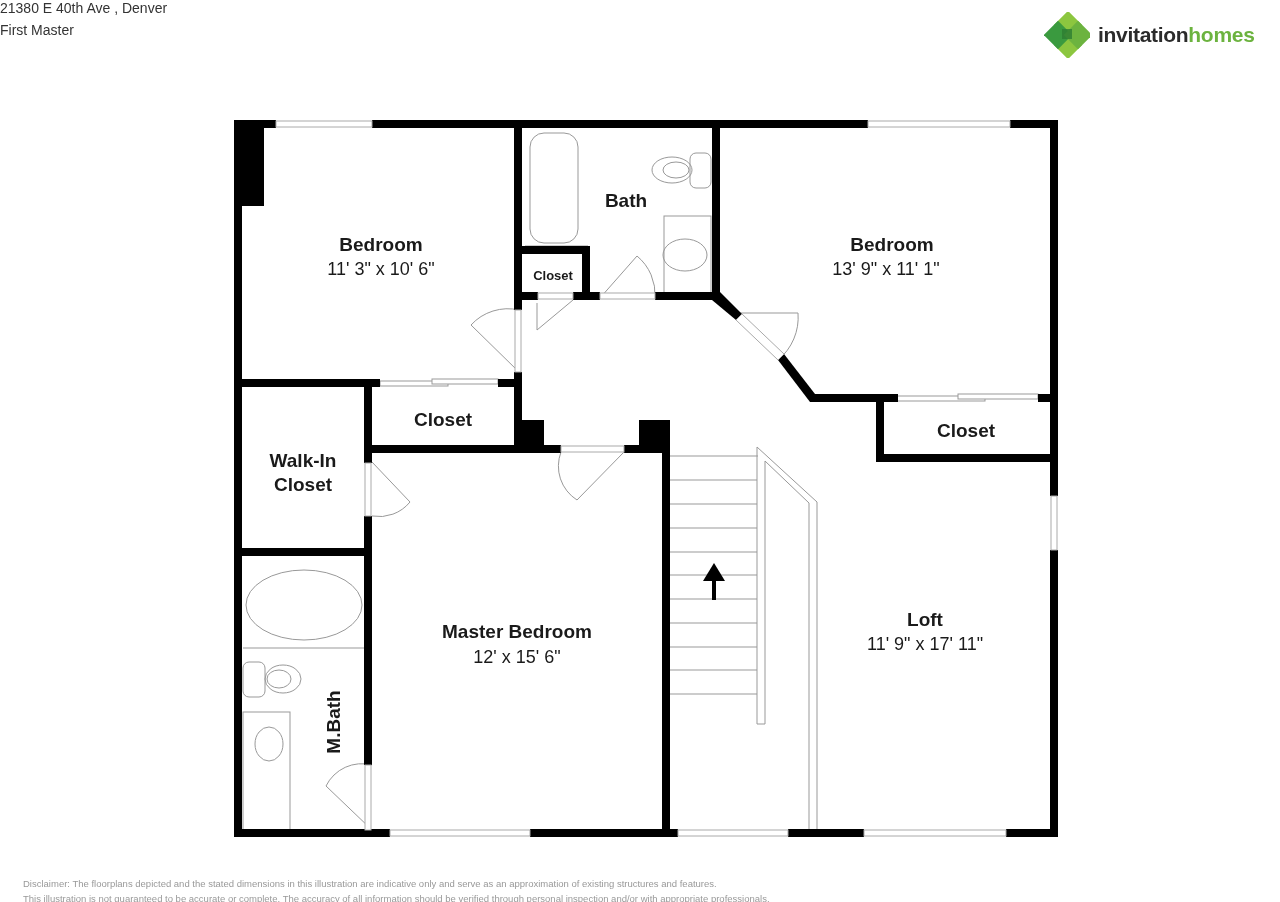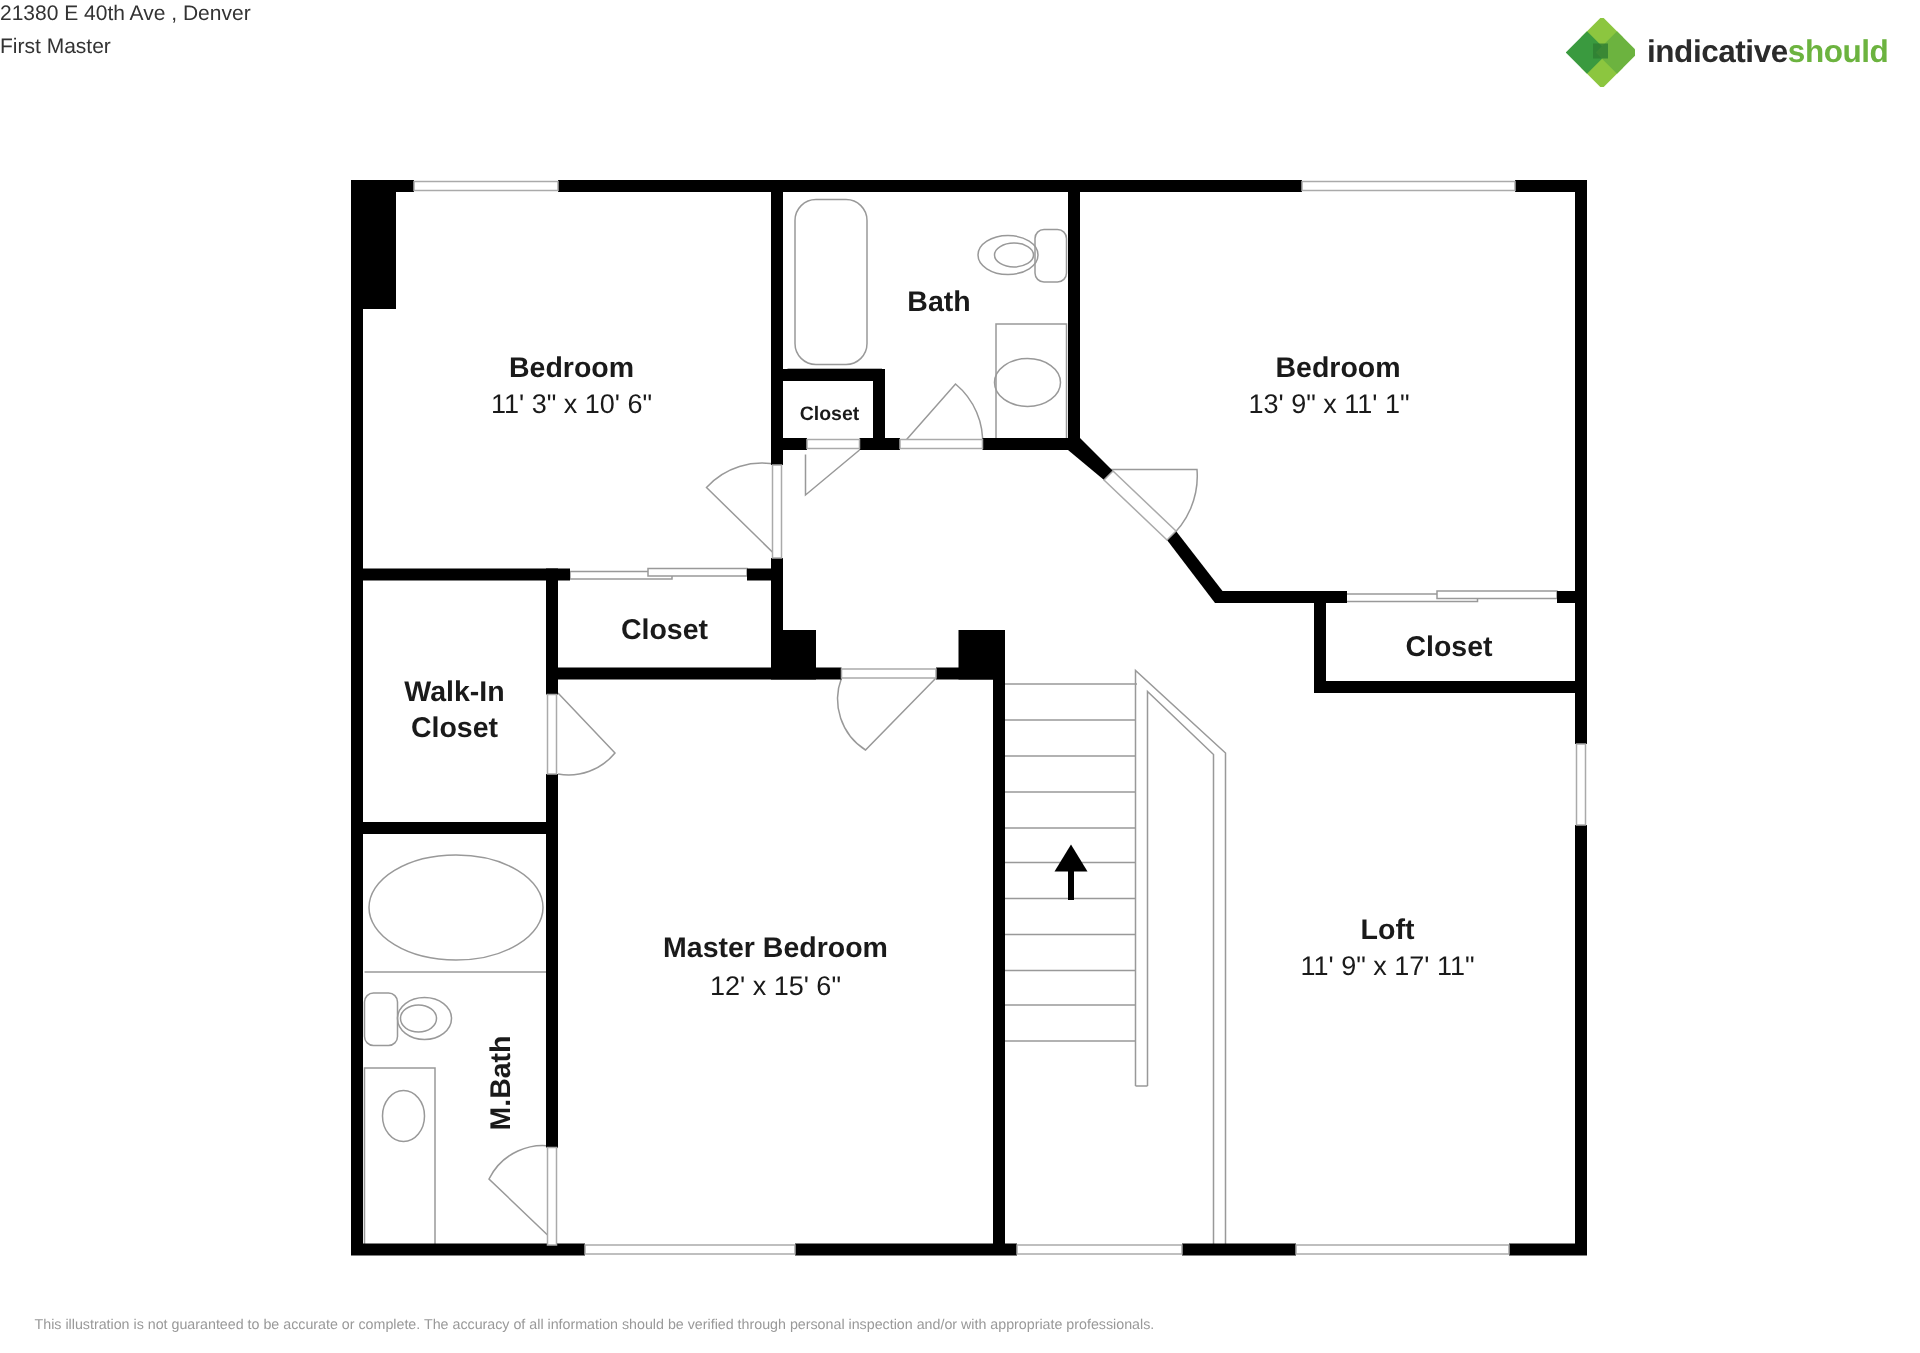--- a/index.html
+++ b/index.html
@@ -23,21 +23,21 @@
 </div>
 
 <div class="logo">
   <svg width="46" height="46" viewBox="0 0 46 46">
     <rect x="14" y="3" width="20" height="20" transform="rotate(45 24 13)" fill="#8cc63f"></rect>
     <rect x="14" y="23" width="20" height="20" transform="rotate(45 24 33)" fill="#8cc63f"></rect>
     <rect x="4" y="13" width="20" height="20" transform="rotate(45 14 23)" fill="#3a9a3f"></rect>
     <rect x="24" y="13" width="20" height="20" transform="rotate(45 34 23)" fill="#6cb33f"></rect>
     <rect x="18" y="17" width="10" height="10" fill="#2e7d32" opacity="0.8"></rect>
   </svg>
-  <span class="logo-text"><span class="a">indicative</span><span class="b">should</span></span>
+  <span class="logo-text"><span class="a">invitation</span><span class="b">homes</span></span>
 </div>
 
 <svg class="plan" width="1280" height="902" viewBox="0 0 1280 902">
 
   <g stroke="#999" stroke-width="1" fill="none">
 
     <rect x="530" y="133" width="48" height="110" rx="14"></rect>
     <line x1="525" y1="246" x2="588" y2="246"></line>
 
     <g>
@@ -189,14 +189,15 @@
   <g>
     <text class="rl" x="333" y="722" font-size="19" text-anchor="middle" transform="rotate(-90 333 722)" dy="7">M.Bath</text>
   </g>
   <g>
     <text class="rl" x="925" y="626" font-size="19" text-anchor="middle">Loft</text>
     <text class="rd" x="925" y="650" font-size="18" text-anchor="middle">11' 9" x 17' 11"</text>
   </g>
 </svg>
 
 <div class="disc">
+  <div>Disclaimer: The floorplans depicted and the stated dimensions in this illustration are indicative only and serve as an approximation of existing structures and features.</div>
   <div>This illustration is not guaranteed to be accurate or complete. The accuracy of all information should be verified through personal inspection and/or with appropriate professionals.</div>
 </div>
 
 </body></html>

